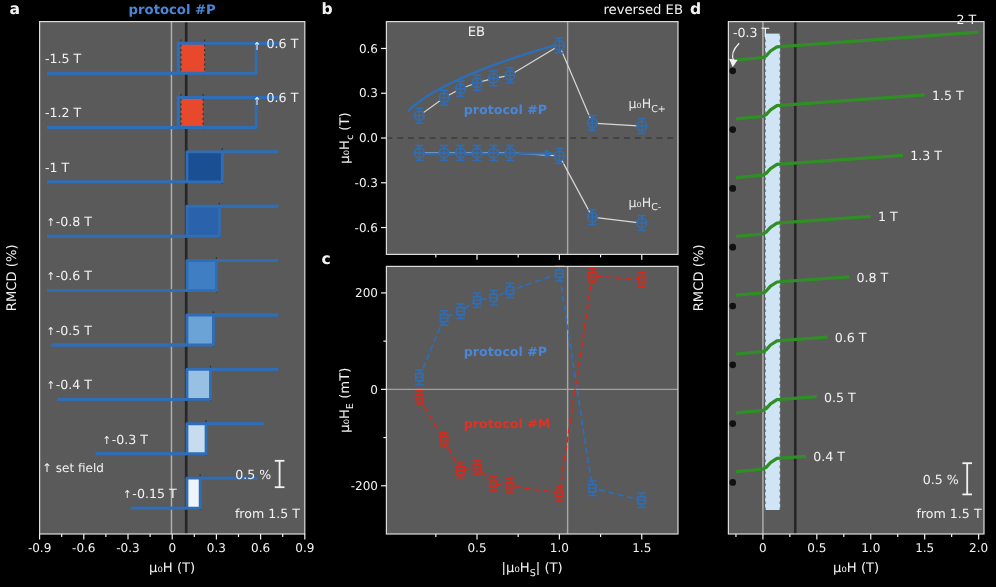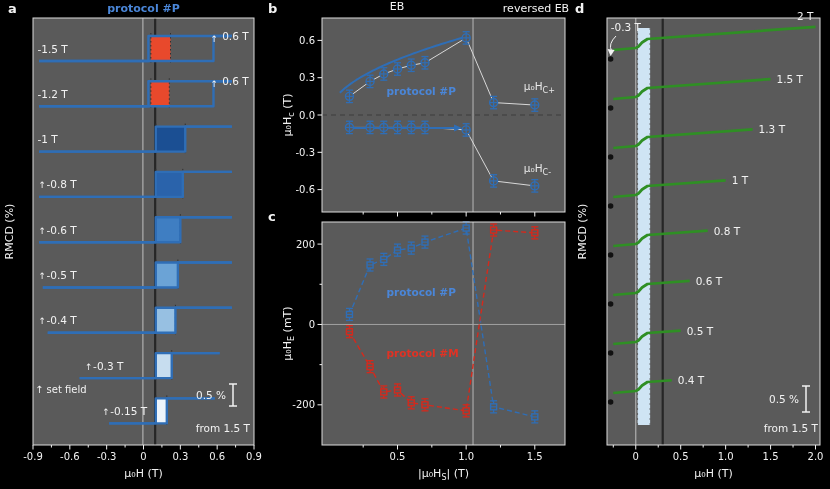--- a/index.html
+++ b/index.html
@@ -2,21 +2,21 @@
 <html><head>
 <meta charset="utf-8">
 <style>
   html,body{margin:0;padding:0;background:#000;}
   #fig{position:relative;width:830px;height:489px;background:#000;overflow:hidden;
        font-family:"DejaVu Sans","Liberation Sans",sans-serif;}
   #fig-svg{position:absolute;left:0;top:0;}
   .letter{position:absolute;color:#f2f2f2;font-weight:bold;font-size:13px;line-height:14px;}
   .ptitle{position:absolute;font-size:11px;line-height:13px;text-align:center;color:#f2f2f2;}
   #title-a{left:33px;top:2px;width:221px;color:#4a86d8;font-weight:bold;}
-  #title-eb{left:352px;top:0;width:90px;}
+  #title-eb{left:352px;top:20px;width:90px;}
   #title-rev{left:480px;top:2px;width:112px;}
   #letter-a{left:8px;top:2px;}
   #letter-b{left:268px;top:2px;}
   #letter-c{left:268px;top:210px;}
   #letter-d{left:575px;top:2px;}
 </style>
 </head>
 <body>
 
 <div id="fig">

